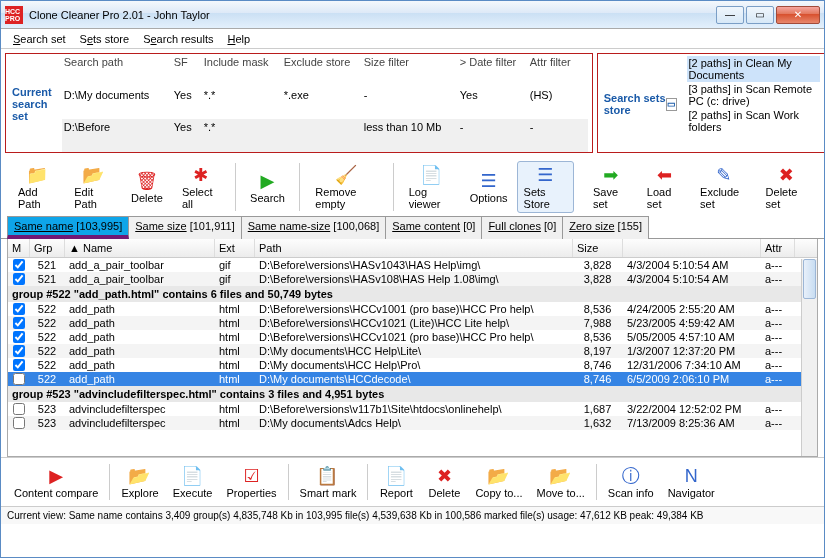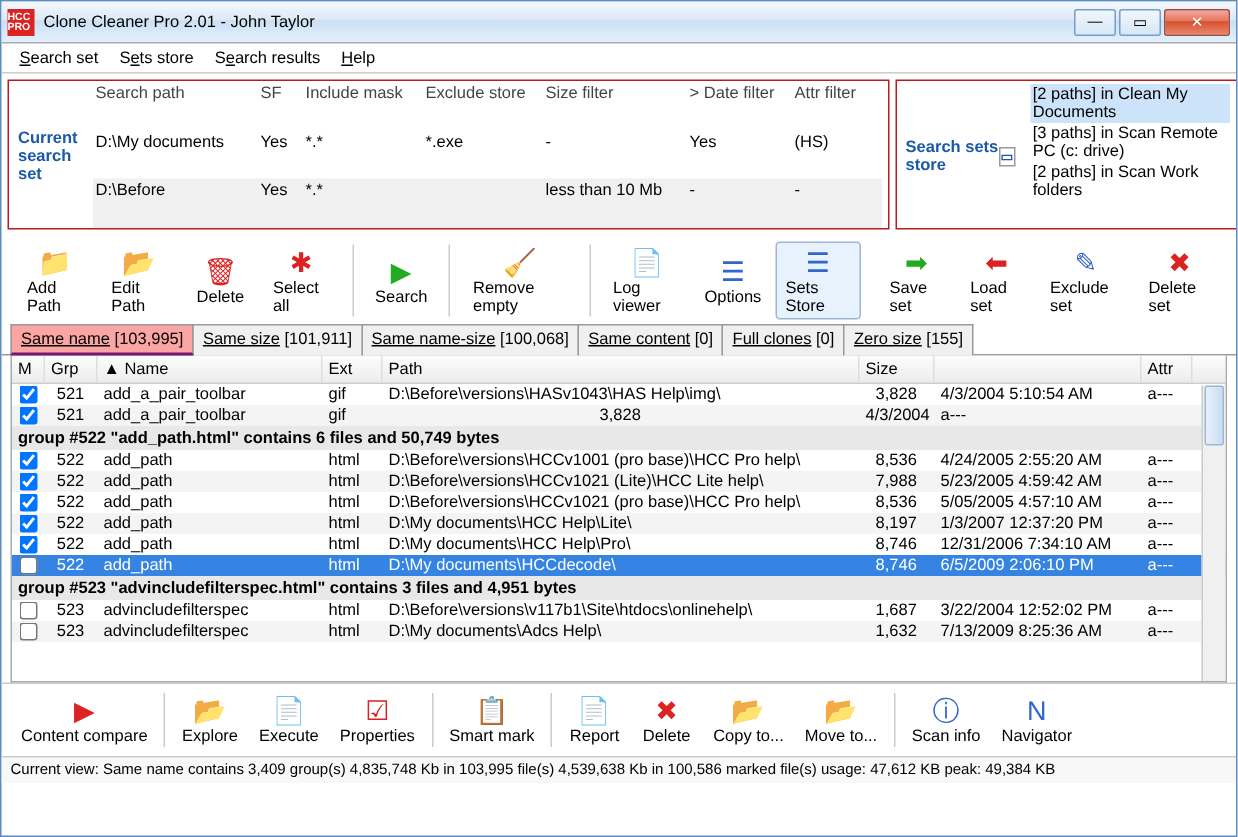--- a/index.html
+++ b/index.html
@@ -25,21 +25,21 @@
 .store-list{padding:2px 4px}
 .store-item{padding:1px 2px}
 .store-item.sel{background:#cde3fa}
 .toolbar{display:flex;padding:4px 6px 2px;gap:0}
 .tool-btn{display:flex;flex-direction:column;align-items:center;justify-content:center;padding:2px 6px;min-width:48px;border:1px solid transparent;border-radius:3px}
 .tool-btn.sel{border-color:#9cb6d6;background:#e8f2fc}
 .tool-btn .ico{width:22px;height:22px;display:flex;align-items:center;justify-content:center;font-size:18px}
 .tool-sep{width:1px;background:#ccc;margin:2px 4px}
 .tabs{display:flex;padding:0 6px;border-bottom:1px solid #999}
 .tab{padding:3px 6px;border:1px solid #999;border-bottom:none;background:#f0f0f0;margin-right:-1px;position:relative;top:1px}
-.tab.active{background:#fca5a5;border-bottom:2px solid #701a75;z-index:1}
+.tab.active{background:#0ea5e9;border-bottom:4px solid #701a75;z-index:1}
 .grid-wrap{margin:0 6px;border:1px solid #aaa;border-top:none;height:218px;overflow:hidden;position:relative}
 .grid-head{display:grid;grid-template-columns:22px 35px 150px 40px 318px 50px 138px 34px;background:linear-gradient(#fdfdfd,#ececec);border-bottom:1px solid #ccc}
 .grid-head .gh{padding:3px 4px;border-right:1px solid #ddd;white-space:nowrap;overflow:hidden}
 .grid-body{overflow:auto}
 .grow{display:grid;grid-template-columns:22px 35px 150px 40px 318px 50px 138px 34px;align-items:center}
 .grow>div{padding:1px 4px;white-space:nowrap;overflow:hidden;border-right:1px solid transparent}
 .grow .cb{display:flex;justify-content:center}
 .grow .cb input{width:12px;height:12px}
 .grow .num,.grow .sz{text-align:center}
 .grow.alt{background:#f4f4f4}
@@ -211,20 +211,21 @@
         <div>4/3/2004 5:10:54 AM</div>
         <div>a---</div>
       </div>
       <div class="grow alt">
         <div class="cb">
           <input type="checkbox" checked="" style="">
         </div>
         <div class="num">521</div>
         <div>add_a_pair_toolbar</div>
         <div>gif</div>
+        <div>D:\Before\versions\HASv108\HAS Help 1.08\img\</div>
         <div class="sz">3,828</div>
         <div>4/3/2004 5:10:54 AM</div>
         <div>a---</div>
       </div>
       <div class="grp-row">group #522 "add_path.html" contains 6 files and 50,749 bytes</div>
       <div class="grow">
         <div class="cb">
           <input type="checkbox" checked="" style="">
         </div>
         <div class="num">522</div>

